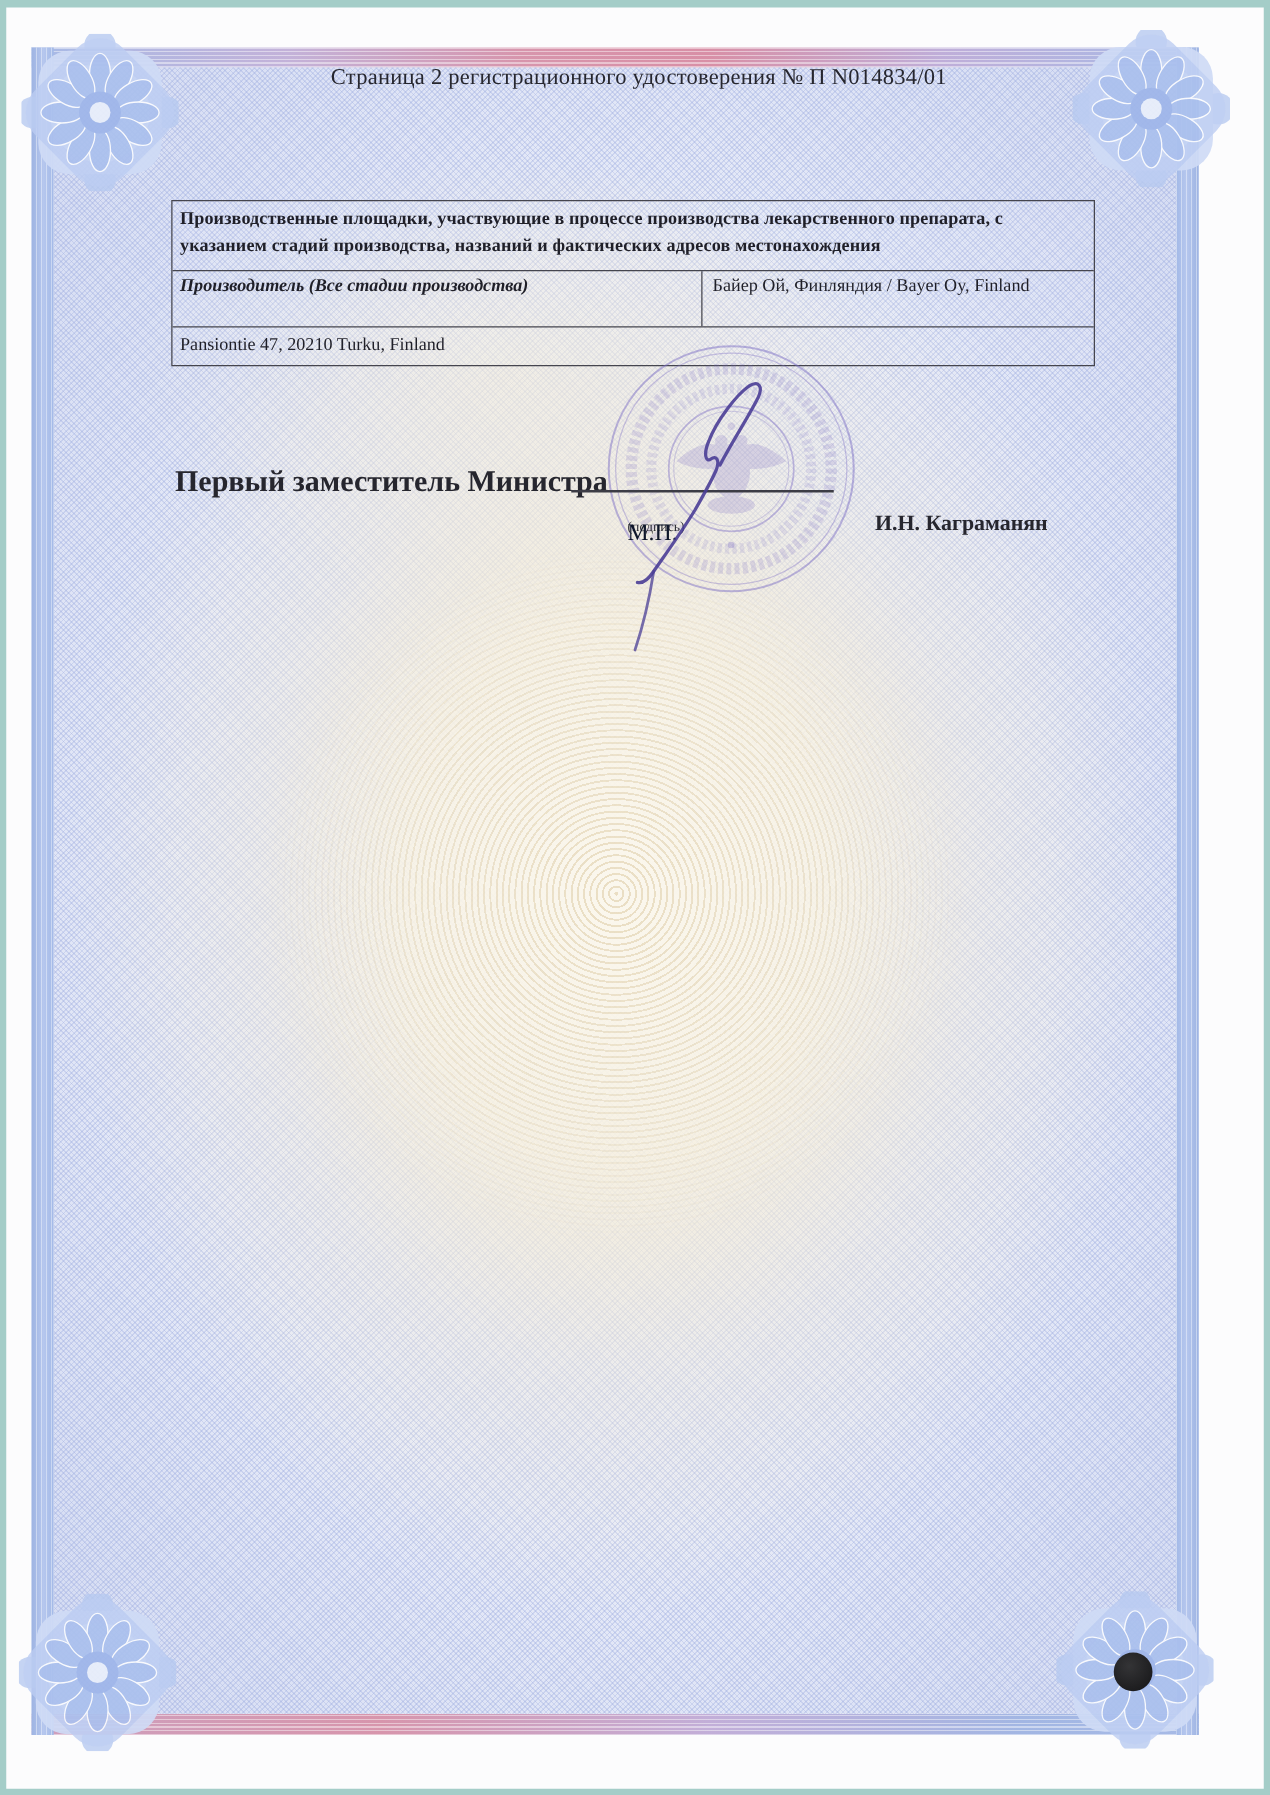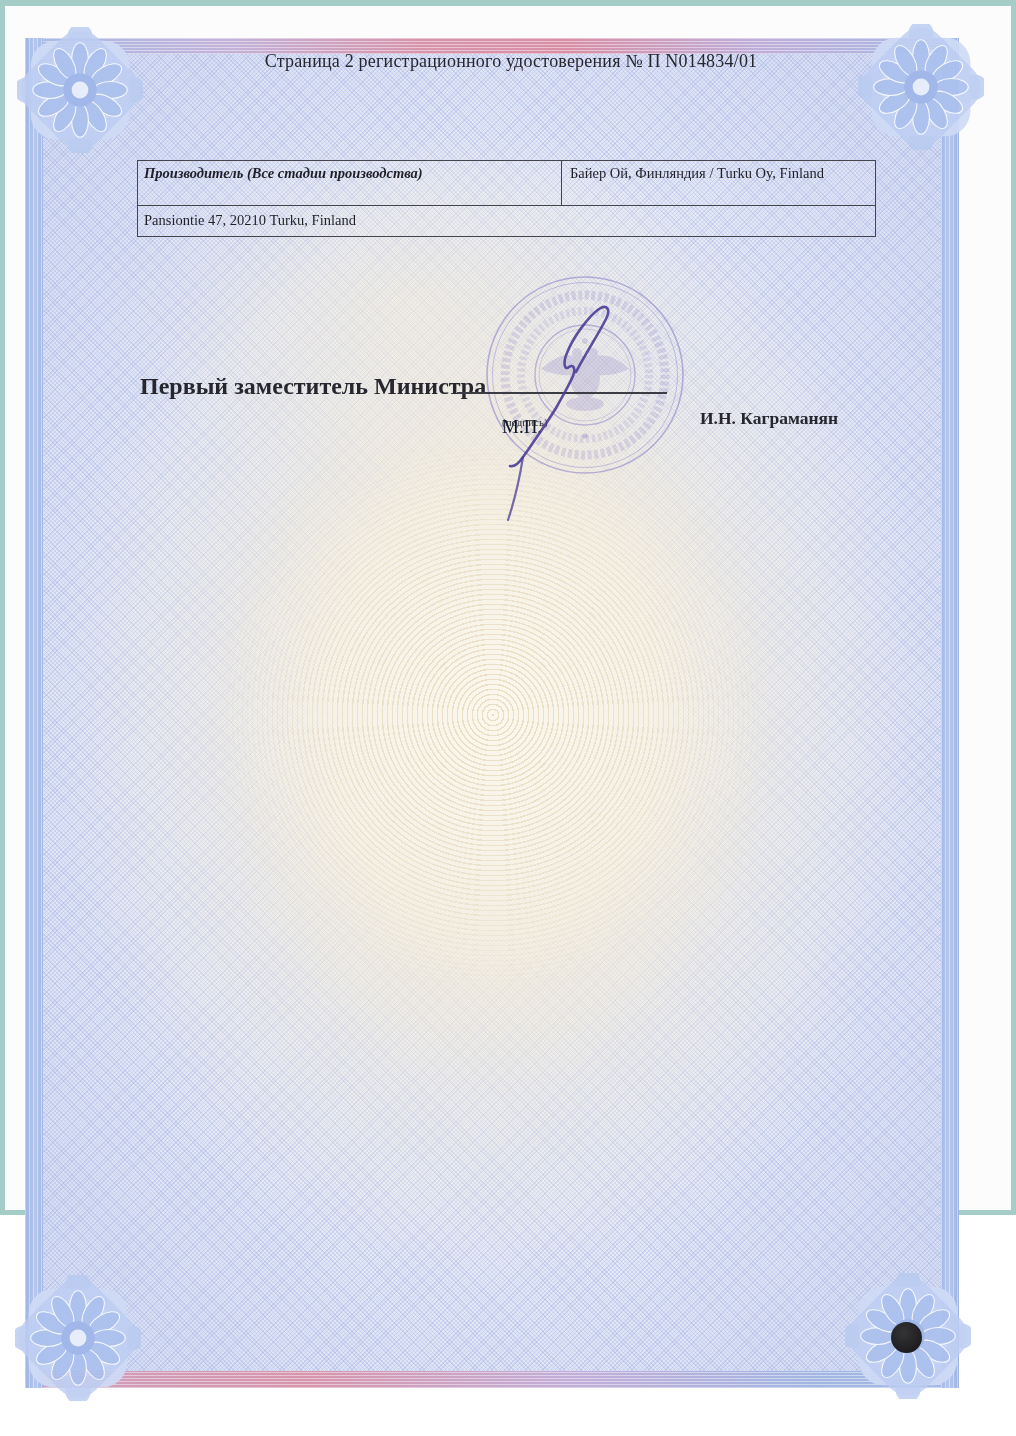--- a/index.html
+++ b/index.html
@@ -2,21 +2,21 @@
 <html><head>
 <meta charset="utf-8">
 <style>
   html,body{margin:0;padding:0;}
   body{
     width:1016px;height:1436px;
     font-family:"Liberation Serif","DejaVu Serif",serif;
     overflow:hidden;
   }
   .scan{
-    position:relative;width:1016px;height:1215px;
+    position:relative;width:1016px;height:1436px;
     background:#a4cdc8;
   }
   .paper{
     position:absolute;left:5px;top:6px;right:5px;bottom:5px;
     background:#fcfcfd;
   }
   
   .band{position:absolute;}
   .band-top{
     left:25px;top:38px;width:934px;height:16px;
@@ -158,23 +158,24 @@
   <svg class="rosette rosette-bl">
       <use href="#rosette"></use>
     </svg>
   <svg class="rosette rosette-br">
       <use href="#rosette"></use>
     </svg>
 
   <div class="page-header">Страница 2 регистрационного удостоверения № П N014834/01</div>
 
   <div class="doc-table">
+    <div class="t-header">Производственные площадки, участвующие в процессе производства лекарственного препарата, с указанием стадий производства, названий и фактических адресов местонахождения</div>
     <div class="t-row">
       <div class="t-cell-label">Производитель (Все стадии производства)</div>
-      <div class="t-cell-value">Байер Ой, Финляндия / Turku Oy, Finland</div>
+      <div class="t-cell-value">Байер Ой, Финляндия / Bayer Oy, Finland</div>
     </div>
     <div class="t-address">Pansiontie 47, 20210 Turku, Finland</div>
   </div>
 
   <svg class="stamp" viewBox="0 0 204 204">
     <g fill="none" stroke="#7e6fc5">
       <circle cx="102" cy="102" r="98" stroke-width="1.6" opacity="0.5"></circle>
       <circle cx="102" cy="102" r="92.5" stroke-width="1" opacity="0.38"></circle>
       <circle cx="102" cy="102" r="80" stroke-width="9" opacity="0.20" stroke-dasharray="4 2.6"></circle>
       <circle cx="102" cy="102" r="64" stroke-width="8" opacity="0.16" stroke-dasharray="3.4 2.6"></circle>

